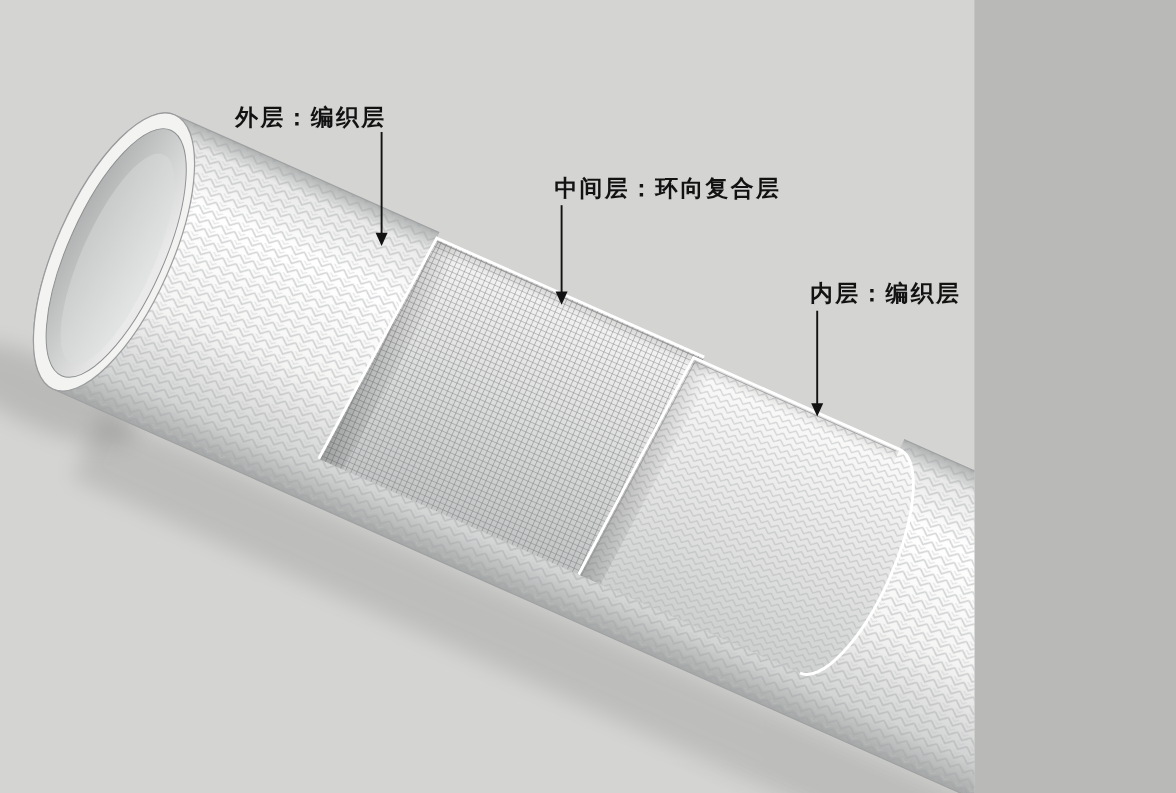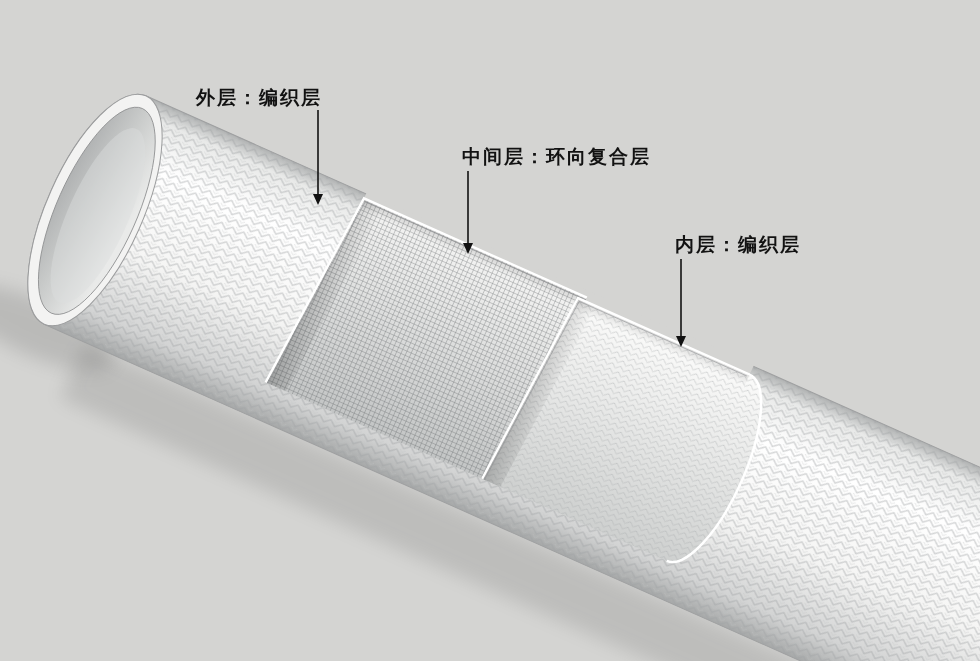--- a/index.html
+++ b/index.html
@@ -3,21 +3,21 @@
 <meta charset="utf-8">
 <style>
   html, body {
     margin: 0;
     padding: 0;
     background: #b9b9b7;
     font-family: "DejaVu Sans", "Liberation Sans", sans-serif;
   }
   .stage {
     position: relative;
-    width: 980px;
+    width: 812px;
     height: 661px;
     overflow: hidden;
     box-shadow: inset 0 0 0 1px rgba(255,255,255,0.55);
   }
   .stage svg { display: block; width: 980px; height: 661px; }
   text.cn-label {
     font-family: "DejaVu Sans", "Liberation Sans", sans-serif;
     font-weight: bold;
     font-size: 19px;
     letter-spacing: 2px;

